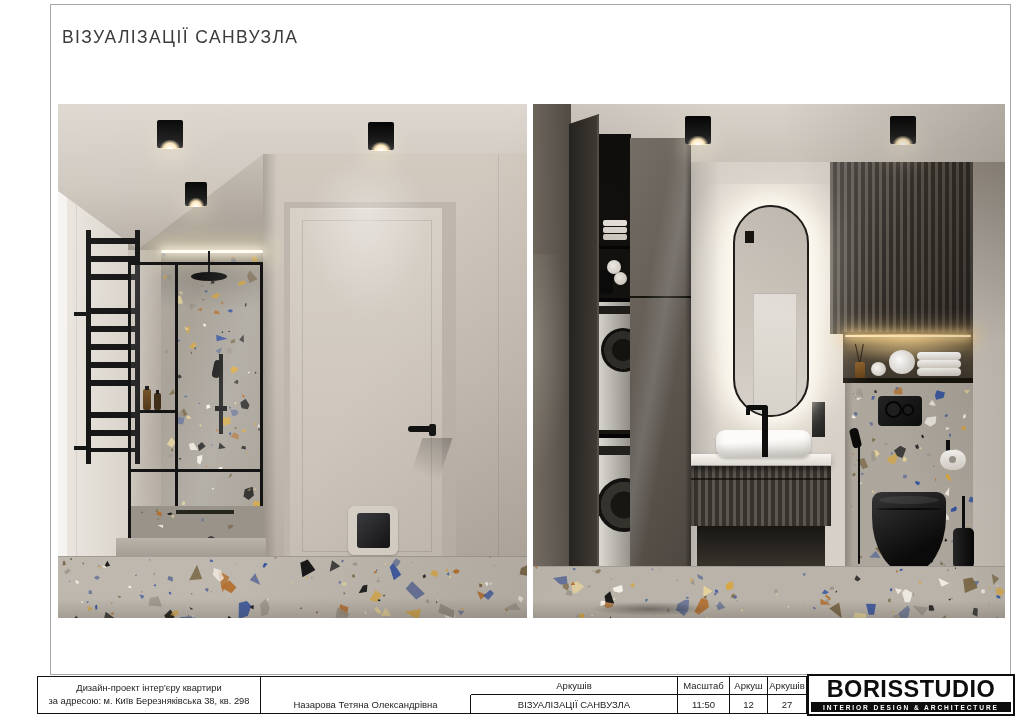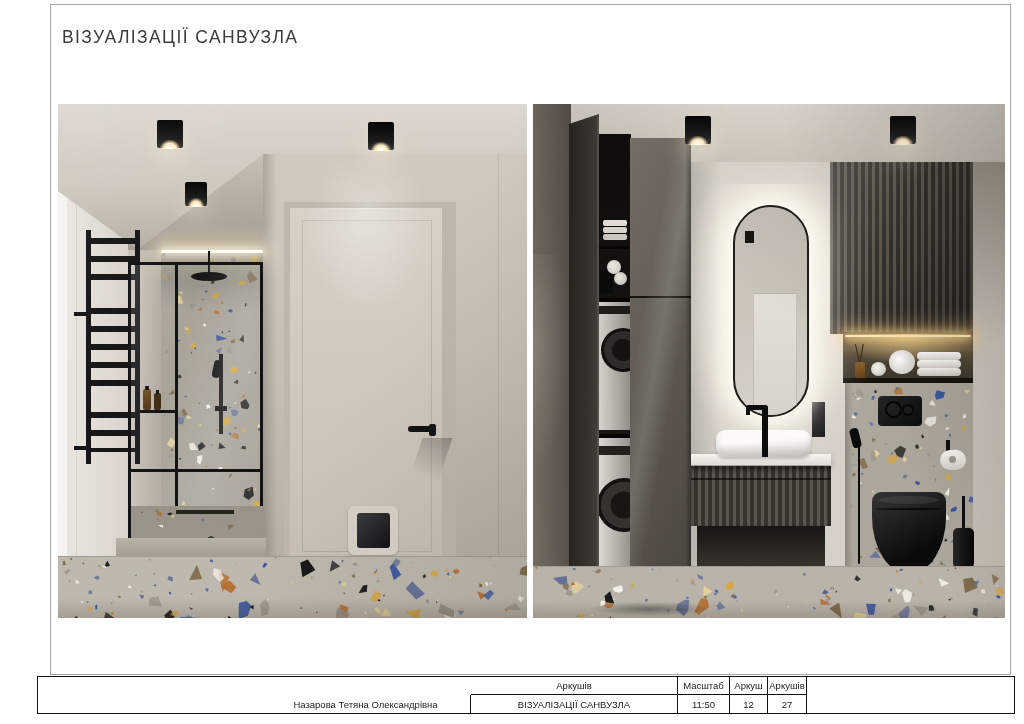--- a/index.html
+++ b/index.html
@@ -619,23 +619,31 @@
       </div>
     <div class="r" style="left:0;top:462px;width:472px;height:1px;background:rgba(0,0,0,.12);"></div>
     <div class="r" style="left:0;top:496px;width:472px;height:18px;background:linear-gradient(rgba(0,0,0,0),rgba(50,42,35,.20));"></div>
     <div class="r" style="left:56px;top:498px;width:120px;height:14px;background:radial-gradient(ellipse,rgba(0,0,0,.35),rgba(0,0,0,0) 70%);"></div>
     <div class="spot" style="left:152px;top:12px;"></div>
     <div class="spot" style="left:357px;top:12px;"></div>
     <div class="r" style="left:0;top:0;width:472px;height:514px;background:linear-gradient(250deg,rgba(30,25,20,.22),rgba(30,25,20,0) 35%),linear-gradient(110deg,rgba(30,25,20,.10),rgba(30,25,20,0) 30%);"></div>
   </figure>
 
   <footer class="titleblock">
+    <div class="tb-cell addr">
+      <div>Дизайн-проект інтер'єру квартири</div>
+      <div>за адресою: м. Київ Березняківська 38, кв. 298</div>
+    </div>
     <div class="tb-cell tv" style="grid-column:2;grid-row:2;">Назарова Тетяна Олександрівна</div>
     <div class="tb-cell th" style="grid-column:3;grid-row:1;">Аркушів</div>
     <div class="tb-cell tv" style="grid-column:3;grid-row:2;">ВІЗУАЛІЗАЦІЇ САНВУЗЛА</div>
     <div class="tb-cell th" style="grid-column:4;grid-row:1;">Масштаб</div>
     <div class="tb-cell tv" style="grid-column:4;grid-row:2;">11:50</div>
     <div class="tb-cell th" style="grid-column:5;grid-row:1;">Аркуш</div>
     <div class="tb-cell tv" style="grid-column:5;grid-row:2;">12</div>
     <div class="tb-cell th" style="grid-column:6;grid-row:1;">Аркушів</div>
     <div class="tb-cell tv" style="grid-column:6;grid-row:2;">27</div>
+    <div class="logo">
+      <div class="logo-name">BORISSTUDIO</div>
+      <div class="logo-tag">INTERIOR DESIGN &amp; ARCHITECTURE</div>
+    </div>
   </footer>
 </div>
 
 </body></html>

